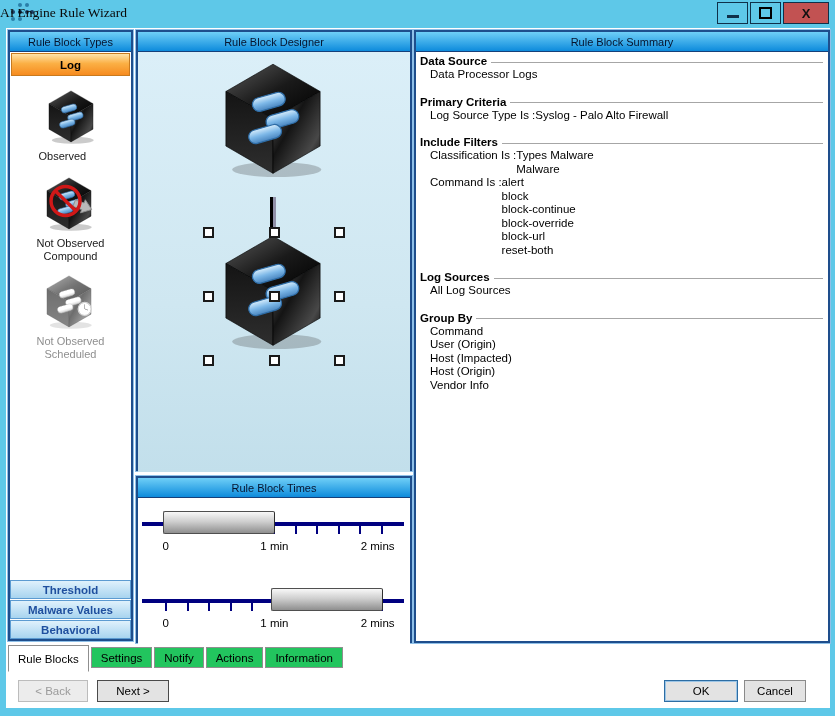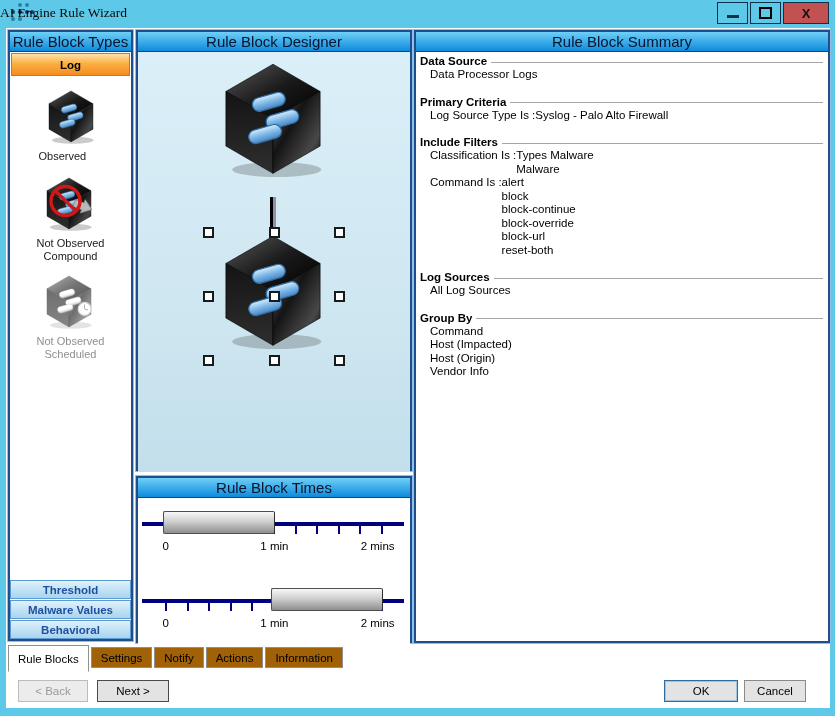--- a/index.html
+++ b/index.html
@@ -11,21 +11,21 @@
   .logo{position:absolute;left:10px;top:3px;width:24px;height:22px;}
   .logo i{position:absolute;width:4px;height:4px;border-radius:50%;}
   .winbtns{position:absolute;right:6px;top:2px;display:flex;gap:2px;}
   .winbtn{width:31px;height:22px;background:#5EC8E8;border:1px solid #0f3049;display:flex;align-items:center;justify-content:center;box-sizing:border-box;cursor:default;}
   .winbtn.close{width:46px;background:#C25252;font-weight:bold;font-size:13px;color:#111;}
   .glyph-min{width:12px;height:3px;background:#0f3049;margin-top:6px;}
   .glyph-max{width:9px;height:8px;border:2px solid #000;}
   
   .client-bg{position:absolute;left:6px;top:28px;width:824px;height:680px;background:#fff;}
   .panel{position:absolute;border:2px solid #1E4E8C;background:#fff;box-sizing:border-box;box-shadow:0 0 0 1px #8FC0E8;}
-  .panel-header{height:19px;background:linear-gradient(#6FCFF7,#0D8BDC);color:#06142e;font-size:15px;display:flex;align-items:center;justify-content:center;border-bottom:1px solid #16407a;}
+  .panel-header{height:19px;background:linear-gradient(#6FCFF7,#0D8BDC);color:#06142e;font-size:11px;display:flex;align-items:center;justify-content:center;border-bottom:1px solid #16407a;}
   
   #left-panel{left:8px;top:30px;width:125px;height:611px;display:flex;flex-direction:column;}
   .log-btn{height:21px;margin:1px;background:linear-gradient(#FFE2A8,#FBB045 45%,#F68B1F);border:1px solid #C87A1E;font-weight:bold;font-size:11.5px;display:flex;align-items:center;justify-content:center;cursor:pointer;}
   .left-content{flex:1;display:flex;flex-direction:column;align-items:center;overflow:hidden;}
   .left-item{display:flex;flex-direction:column;align-items:flex-start;cursor:pointer;}
   .left-item .cube-slot{width:64px;height:58px;}
   .left-item .lbl-txt{font-size:11px;color:#1a1a1a;text-align:center;white-space:pre-line;line-height:13px;margin-top:4px;}
   .left-item.disabled .lbl-txt{color:#8f8f8f;}
   .gray{filter:grayscale(1) brightness(1.5) opacity(.65);}
   .group-btn{height:19px;margin-top:1px;background:linear-gradient(#DFF1FC,#A8D4EF);border:1px solid #5C9BD1;color:#1F4F9E;font-weight:bold;font-size:11.5px;display:flex;align-items:center;justify-content:center;cursor:pointer;box-sizing:border-box;}
@@ -49,21 +49,21 @@
   .summary-body{padding:2px 5px 0 4px;font-size:11.5px;color:#000;overflow:hidden;height:585px;}
   .sum-section{margin-bottom:13px;}
   .sum-title{display:flex;align-items:center;gap:4px;font-weight:bold;line-height:14px;}
   .sum-title .rule{flex:1;height:1px;background:#A6A6A6;margin-top:2px;}
   .sum-item{display:flex;line-height:13.5px;}
   .sum-item.ind0{padding-left:0;}
   .sum-item.ind1{padding-left:10px;}
   .vals div{line-height:13.5px;}
   
   .tabstrip{position:absolute;left:8px;top:645px;height:30px;display:flex;align-items:flex-start;gap:2px;}
-  .tab{height:21px;padding:0 9px;background:#a16207;border:1px solid #8F8F8F;font-size:11.5px;display:flex;align-items:center;box-sizing:border-box;cursor:pointer;margin-top:2px;}
+  .tab{height:21px;padding:0 9px;background:#22c55e;border:1px solid #8F8F8F;font-size:11.5px;display:flex;align-items:center;box-sizing:border-box;cursor:pointer;margin-top:2px;}
   .tab.active{height:27px;margin-top:0;background:#fff;border-bottom:1px solid #fff;z-index:2;}
   .btn{position:absolute;height:22px;background:#E3E3E3;border:1px solid #8a8a8a;font-size:11.5px;color:#000;display:flex;align-items:center;justify-content:center;box-sizing:border-box;cursor:pointer;}
   .btn.disabled{color:#9b9b9b;border-color:#bcbcbc;background:#ECECEC;cursor:default;}
   .btn.focused{border:1px solid #2D6DA3;box-shadow:inset 0 0 0 1px #9CC5E6;}
 </style>
 </head>
 <body>
 
 <div class="window">
 
@@ -410,20 +410,21 @@
             <span class="rule"></span>
           </div>
           <div class="sum-item ind1">All Log Sources</div>
         </div>
         <div class="sum-section">
           <div class="sum-title">
             <span>Group By</span>
             <span class="rule"></span>
           </div>
           <div class="sum-item ind1">Command</div>
+          <div class="sum-item ind1">User (Origin)</div>
           <div class="sum-item ind1">Host (Impacted)</div>
           <div class="sum-item ind1">Host (Origin)</div>
           <div class="sum-item ind1">Vendor Info</div>
         </div>
       </div>
   </div>
 
   <div class="tabstrip" id="tabstrip">
       <div class="tab active">Rule Blocks</div>
       <div class="tab">Settings</div>

